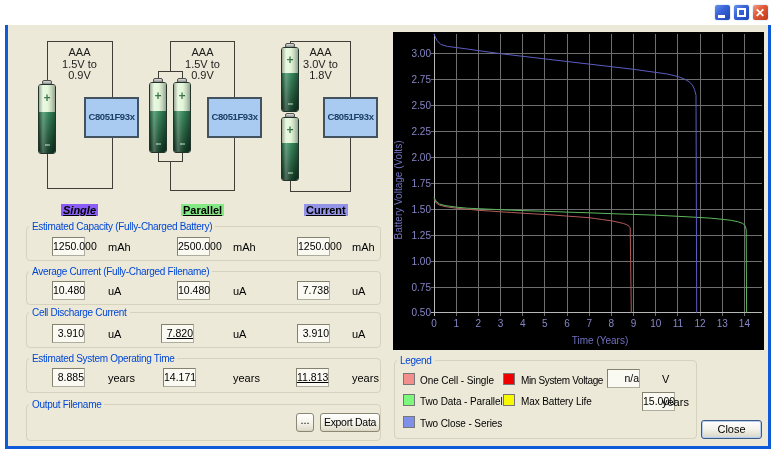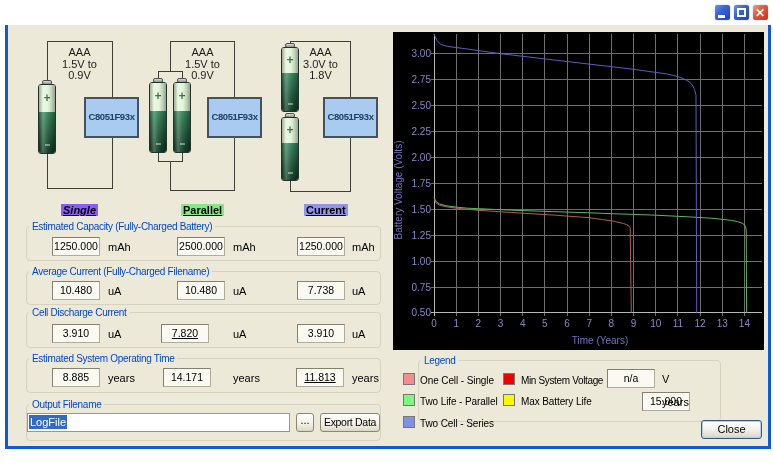--- a/index.html
+++ b/index.html
@@ -28,21 +28,21 @@
 .bcap{position:absolute;left:4px;top:0;width:10px;height:5px;background:linear-gradient(180deg,#e0e0e0,#8a8a8a);border:1px solid #50504a;border-radius:2px;}
 .bbody{position:absolute;left:0;top:4px;width:18px;border:1px solid #22342a;border-radius:3px;overflow:hidden;}
 .btop{position:absolute;left:0;top:0;width:100%;background:#e2f6d8;color:#2f6b40;font-size:12px;font-weight:bold;text-align:center;}
 .bbot{position:absolute;left:0;width:100%;background:linear-gradient(180deg,#35875b 0%,#2a6c48 35%,#1d5134 70%,#123a25 100%);}
 .bshade{position:absolute;left:0;top:0;width:100%;height:100%;background:linear-gradient(90deg,rgba(0,0,0,.30) 0%,rgba(255,255,255,.25) 25%,rgba(255,255,255,.04) 55%,rgba(0,0,0,.14) 78%,rgba(0,0,0,.34) 100%);}
 .bminus{position:absolute;left:6px;width:5px;height:2px;background:rgba(170,210,180,0.6);}
 .cfglab{position:absolute;top:204px;font-size:11px;font-weight:bold;text-decoration:underline;color:#000;padding:0 2px;line-height:12px;}
 
 .grp{position:absolute;left:26px;width:355px;border:1px solid #d6d2be;border-radius:4px;}
 .grp>span{position:absolute;top:-7px;left:2px;background:#ECE9D8;color:#0046D5;font-size:10px;letter-spacing:-0.3px;line-height:13px;padding:0 3px;white-space:nowrap;}
-.fld{position:absolute;width:48px;height:19px;background:#faf9f2;border:1px solid;border-color:#84826f #aeac9c #aeac9c #84826f;font-size:10.5px;line-height:17px;text-align:center;padding-right:0;color:#000;}
+.fld{position:absolute;width:33px;height:19px;background:#faf9f2;border:1px solid;border-color:#84826f #aeac9c #aeac9c #84826f;font-size:10.5px;line-height:17px;text-align:right;padding-right:0;color:#000;}
 .unit{position:absolute;font-size:11px;color:#000;line-height:12px;}
 .btn{position:absolute;height:19px;background:linear-gradient(180deg,#ffffff 0%,#f4f2e8 55%,#e2dfcf 90%,#d8d4c0 100%);border:1px solid #8a8775;border-radius:3px;font-size:11px;color:#000;text-align:center;white-space:nowrap;overflow:hidden;}
 
 .sw{position:absolute;width:12px;height:12px;border:1px solid #777;}
 .ltx{position:absolute;font-size:10px;letter-spacing:-0.1px;color:#000;line-height:13px;white-space:nowrap;}
 </style></head>
 <body>
 <div id="root">
 <div class="bL"></div>
     <div class="bR"></div>
@@ -164,22 +164,20 @@
 <div class="fld" style="left:52px;top:368px;">8.885</div>
     <div class="unit" style="left:108px;top:372px;">years</div>
 <div class="fld" style="left:163px;top:368px;">14.171</div>
     <div class="unit" style="left:233px;top:372px;">years</div>
 <div class="fld" style="left:296px;top:368px;text-decoration:underline;">11.813</div>
     <div class="unit" style="left:352px;top:372px;">years</div>
 
 <div class="grp" style="top:404px;height:37px;">
       <span>Output Filename</span>
     </div>
-<div style="position:absolute;left:27px;top:413px;width:263px;height:19px;background:#fff;border:1px solid #7F9DB9;font-size:11px;line-height:17px;">
-<span style="background:#316AC5;color:#fff;padding:1px 1px;margin-left:1px;">LogFile</span></div>
 <div class="btn" style="left:296px;top:413px;width:18px;line-height:13px;">...</div>
 <div class="btn" style="left:320px;top:413px;width:60px;line-height:17px;font-size:10.5px;letter-spacing:-0.3px;">Export Data</div>
 
 <svg style="position:absolute;left:393px;top:32px;" width="371" height="318" viewBox="0 0 371 318">
 <rect x="0" y="0" width="371" height="318" fill="#000"></rect>
 <g stroke="#6e6e6e" stroke-width="1" shape-rendering="crispEdges">
 <line x1="63.2" y1="2" x2="63.2" y2="284"></line>
         <line x1="85.3" y1="2" x2="85.3" y2="284"></line>
         <line x1="107.5" y1="2" x2="107.5" y2="284"></line>
         <line x1="129.7" y1="2" x2="129.7" y2="284"></line>
@@ -244,29 +242,29 @@
 <text x="207" y="312">Time (Years)</text>
 <text x="9" y="158" transform="rotate(-90 9 158)">Battery Voltage (Volts)</text>
 </g>
 <g fill="none" stroke-width="1">
 <polyline stroke="#b35b5b" points="41.0,166.9 43.2,171.0 46.5,173.1 52.1,174.6 63.2,176.2 74.3,177.2 85.3,178.3 96.4,179.0 107.5,179.8 118.6,180.5 129.7,181.2 140.8,181.9 151.9,182.5 162.9,183.2 174.0,184.1 185.1,184.9 196.2,185.7 202.8,186.6 209.5,187.6 218.4,188.8 225.0,190.2 230.6,191.5 233.9,192.8 236.1,194.3 237.2,195.9 238.3,280.7"></polyline>
 <polyline stroke="#5cb85c" points="41.0,165.3 43.2,169.4 46.5,172.0 52.1,173.6 63.2,175.1 74.3,176.2 85.3,176.7 107.5,177.7 129.7,178.6 151.9,179.3 174.0,180.1 196.2,180.8 218.4,181.7 240.5,182.4 262.7,183.2 284.9,184.3 307.0,185.5 318.1,186.2 329.2,187.3 338.1,188.3 344.7,189.7 349.2,191.2 351.4,192.8 352.5,194.8 353.2,198.0 353.6,280.7"></polyline>
 <polyline stroke="#5c5cc2" points="41.0,2.0 43.7,8.2 47.7,12.4 54.3,14.4 63.2,15.5 74.3,17.0 85.3,18.6 107.5,21.7 129.7,24.3 151.9,26.9 174.0,29.5 196.2,32.1 218.4,34.7 240.5,37.3 262.7,40.4 273.8,41.9 284.9,44.5 291.5,47.1 296.0,49.7 299.3,52.8 301.5,57.5 303.0,63.2 303.7,280.7"></polyline>
 </g>
 </svg>
 
-<div class="grp" style="left:418px;top:360px;width:303px;height:62px;">
+<div class="grp" style="left:394px;top:360px;width:303px;height:79px;">
       <span>Legend</span>
     </div>
 <div class="sw" style="left:403px;top:373px;background:#f28e8e;"></div>
     <div class="ltx" style="left:420px;top:374px;">One Cell - Single</div>
 <div class="sw" style="left:403px;top:394px;background:#7cf87c;"></div>
-    <div class="ltx" style="left:420px;top:395px;">Two Life - Parallel</div>
+    <div class="ltx" style="left:420px;top:395px;">Two Data - Parallel</div>
 <div class="sw" style="left:403px;top:416px;background:#8090e8;"></div>
-    <div class="ltx" style="left:420px;top:417px;">Two Cell - Series</div>
+    <div class="ltx" style="left:420px;top:417px;">Two Close - Series</div>
 <div class="sw" style="left:503px;top:373px;background:#ee0000;"></div>
     <div class="ltx" style="left:521px;top:374px;letter-spacing:-0.35px;">Min System Voltage</div>
 <div class="sw" style="left:503px;top:394px;background:#f8f800;"></div>
     <div class="ltx" style="left:521px;top:395px;">Max Battery Life</div>
 <div class="fld" style="left:607px;top:369px;">n/a</div>
     <div class="unit" style="left:662px;top:373px;">V</div>
 <div class="fld" style="left:642px;top:392px;">15.000</div>
     <div class="unit" style="left:662px;top:396px;">years</div>
 
 <div class="btn" style="left:701px;top:420px;width:61px;line-height:17px;border:1px solid #3a5a84;box-shadow:inset 0 0 0 1px #b5cdf0;background:linear-gradient(180deg,#ffffff 0%,#f4f2e8 50%,#e0ddd0 85%,#ccd4e0 100%);">Close</div>

